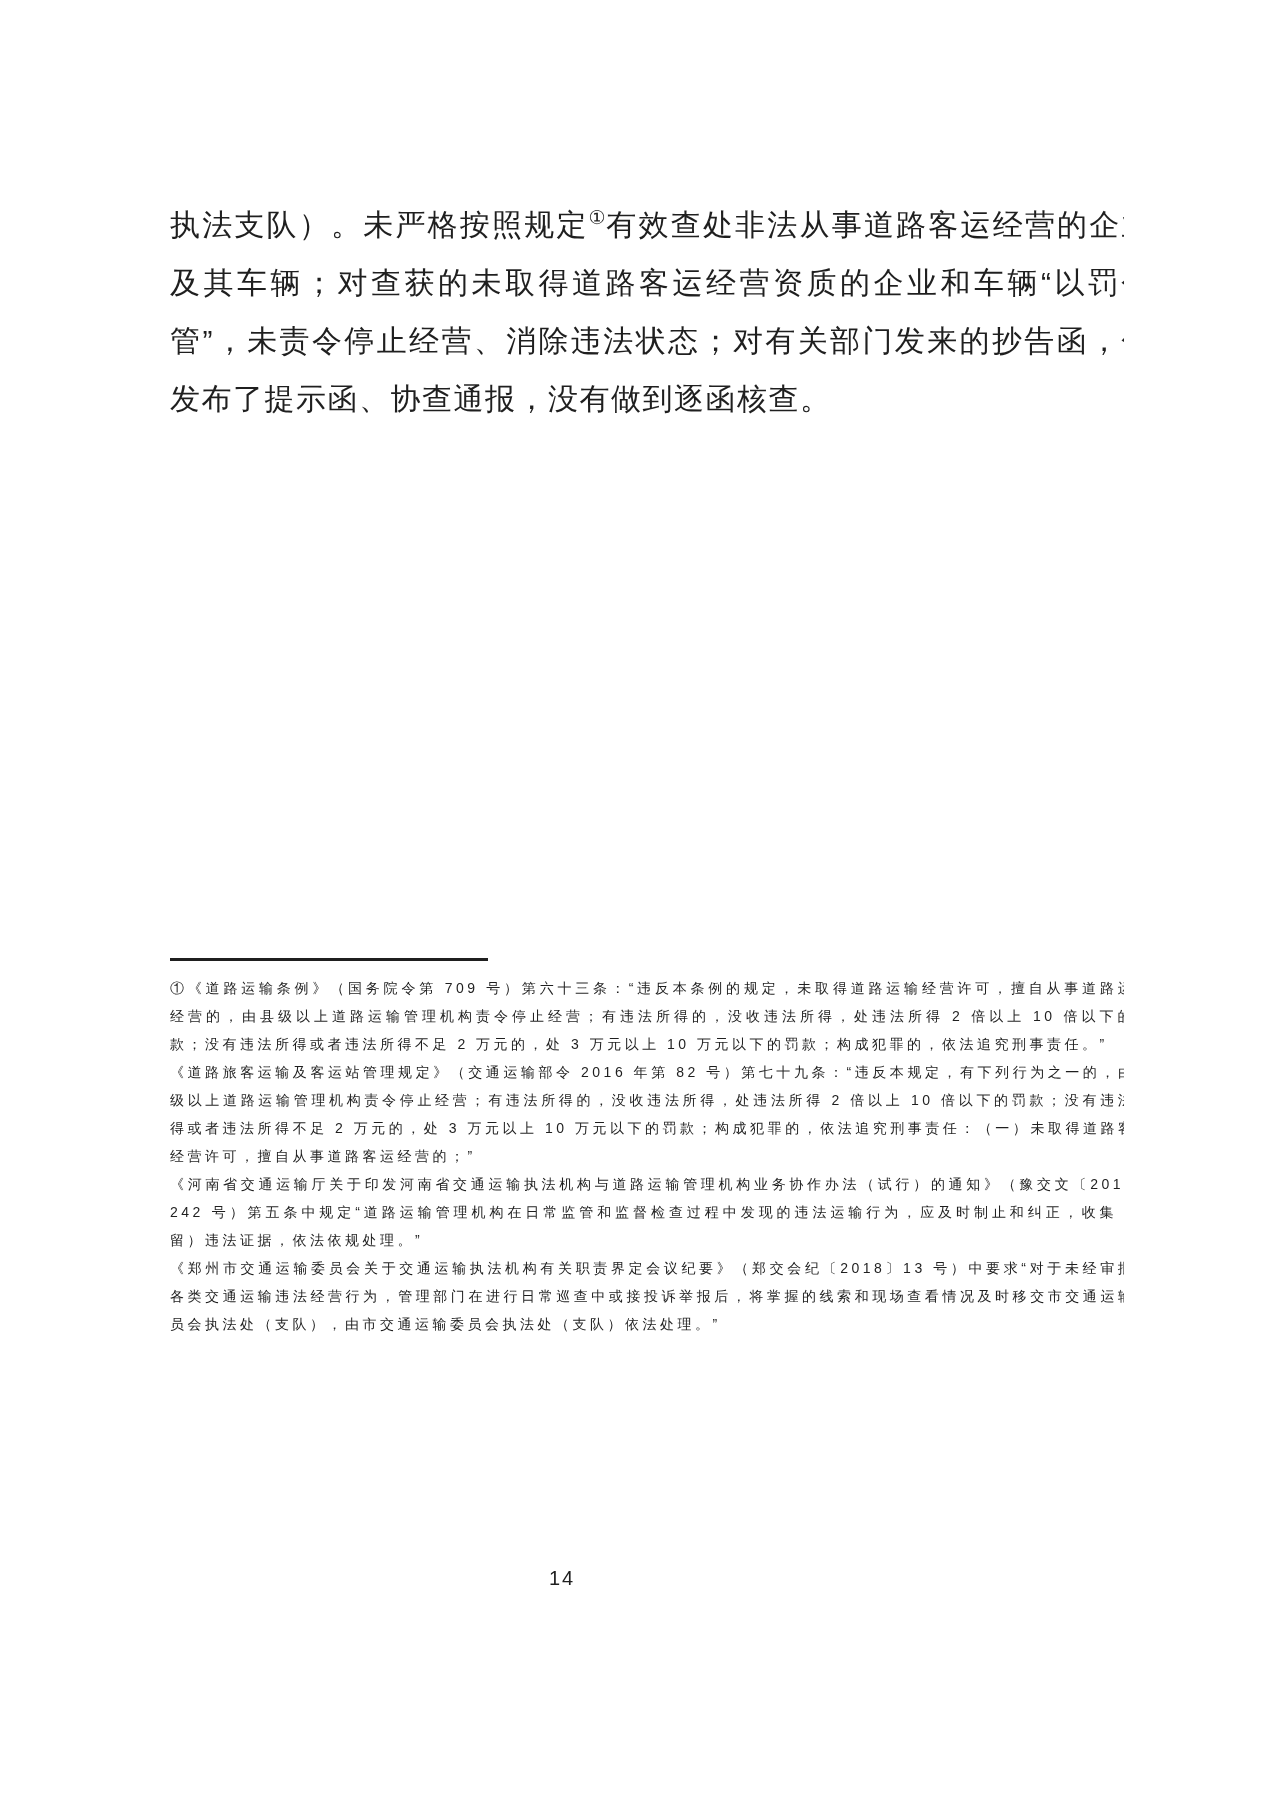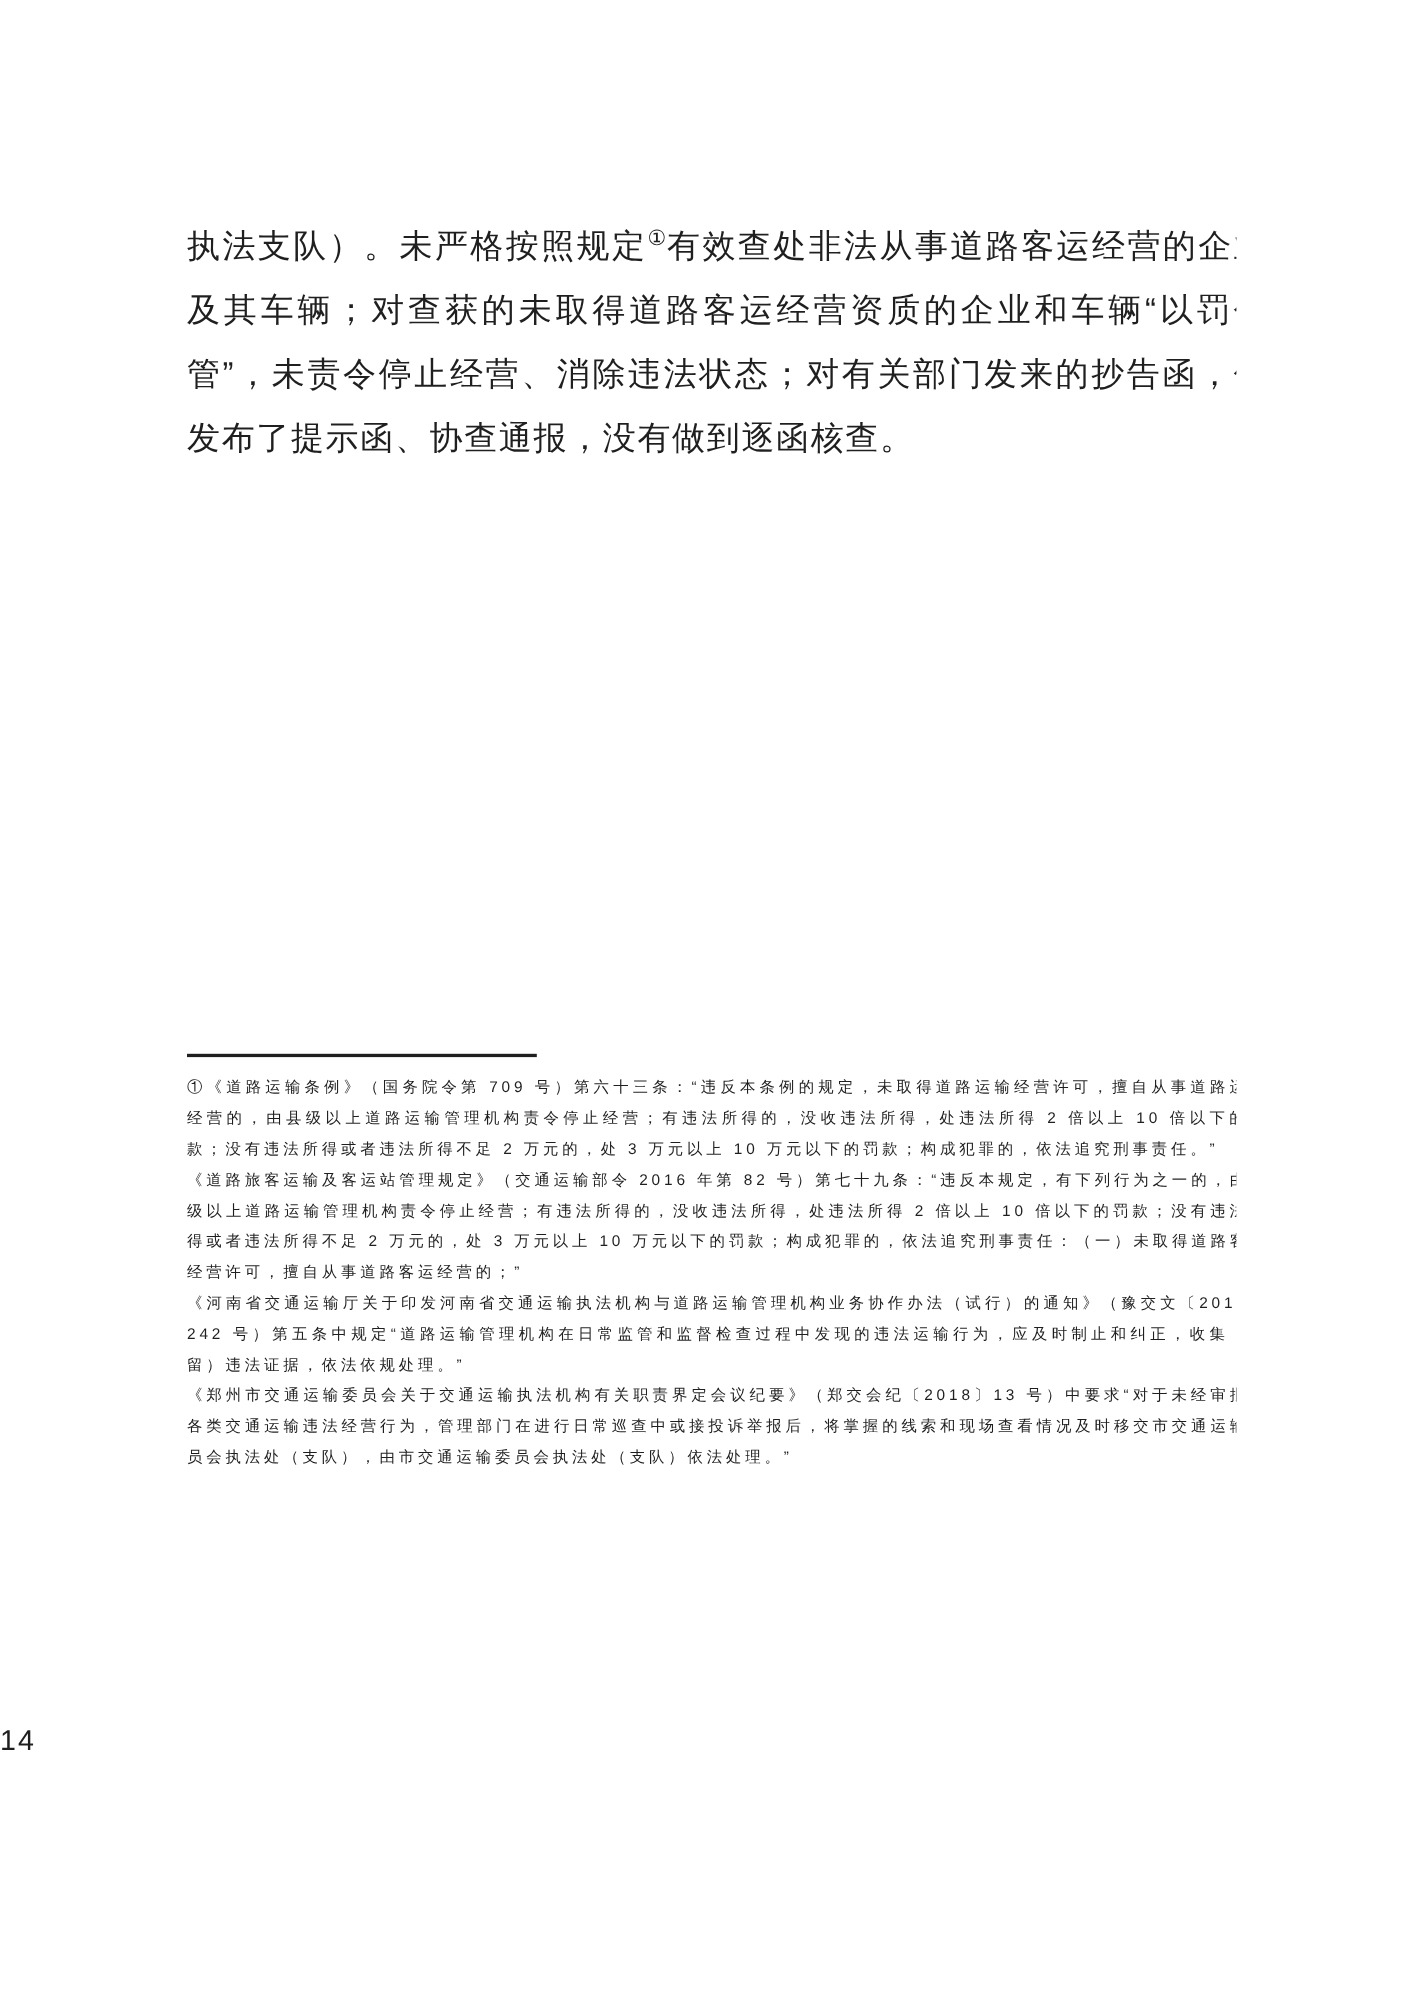--- a/index.html
+++ b/index.html
@@ -62,21 +62,22 @@
     line-height: 28px;
     letter-spacing: 3.5px;
     text-align: justify;
     text-justify: inter-ideograph;
   }
   .page-number {
     position: absolute;
     left: 0;
     top: 1567px;
     width: 100%;
-    font-size: 26px;
+    text-align: center;
+    font-size: 20px;
     letter-spacing: 2px;
   }
 </style>
 </head>
 <body>
 
 <div class="page">
 
   <div class="body-text">
     <p class="para no-indent"><span class="seg">执法支队）。未严格按照规定</span><sup class="fnref">①</sup><span class="seg">有效查处非法从事道路客运经营的企业及其车辆；对查获的未取得道路客运经营资质的企业和车辆“以罚代管”，未责令停止经营、消除违法状态；对有关部门发来的抄告函，仅发布了提示函、协查通报，没有做到逐函核查。</span></p>

